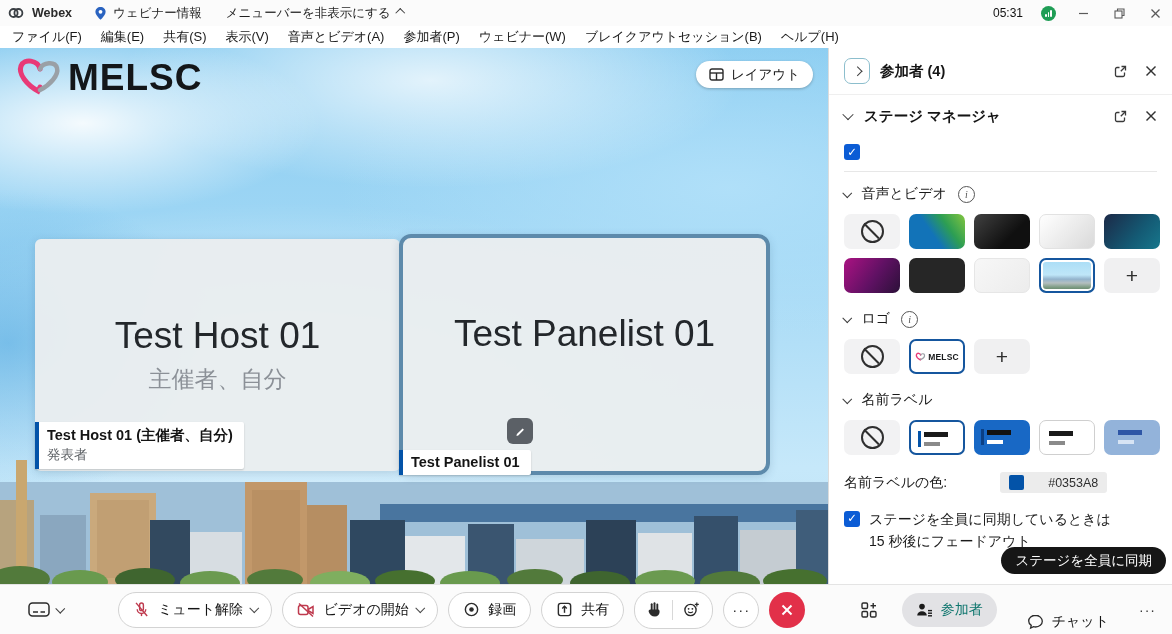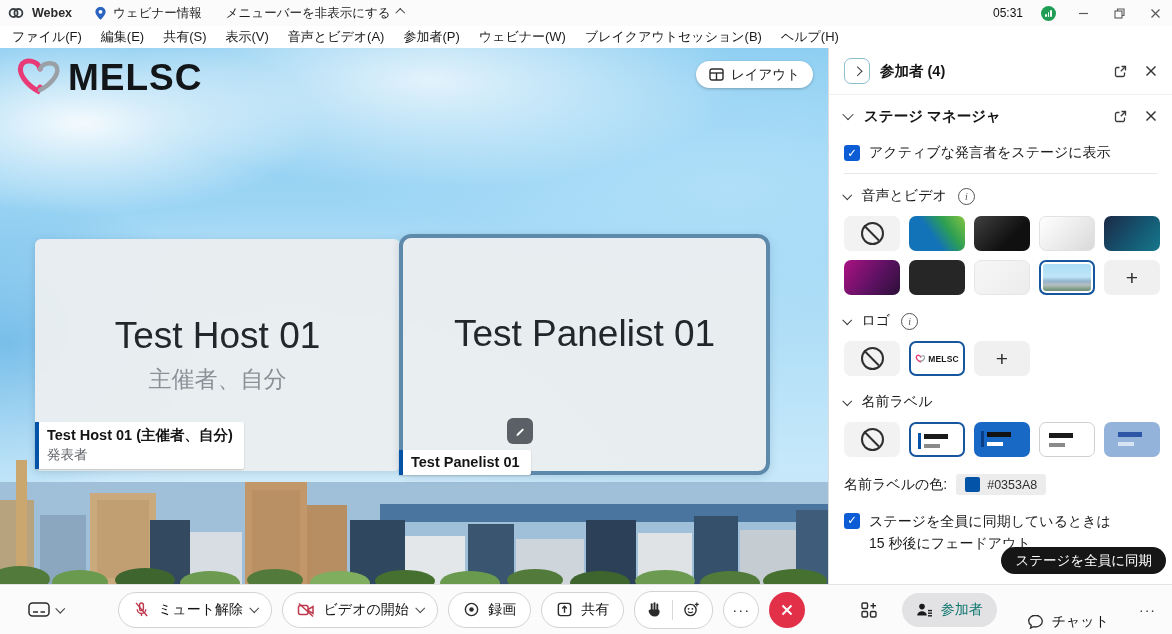--- a/index.html
+++ b/index.html
@@ -117,22 +117,22 @@
   .lt-bars .acc{position:absolute;left:7px;top:9px;width:3px;height:16px;}
   .lt-bars .b1{position:absolute;left:13px;top:10px;width:24px;height:5px;}
   .lt-bars .b2{position:absolute;left:13px;top:20px;width:16px;height:4px;}
   .lt1{background:#fff;border:1px solid #cfcfcf;}
   .lt1 .acc{background:#0353A8;}.lt1 .b1{background:#1a1a1a;}.lt1 .b2{background:#8a8a8a;}
   .lt2{background:#1868c5;}
   .lt2 .acc{background:#0a3f85;}.lt2 .b1{background:#121212;}.lt2 .b2{background:#ffffff;}
   .lt3{background:#fff;border:1px solid #cfcfcf;}.lt3 .b1{left:9px;background:#1a1a1a;}.lt3 .b2{left:9px;background:#8a8a8a;}
   .lt4{background:#93b3da;}.lt4 .b1{left:14px;background:#2e56a6;}.lt4 .b2{left:14px;background:#d7e4f4;}
   .color-row{display:flex;align-items:center;gap:9px;padding:13px 15px 6px;font-size:14px;}
-  .color-chip{display:flex;align-items:center;gap:7px;background:#ececec;border-radius:3px;
-      padding:3px 9px;cursor:pointer;}
+  .color-chip{display:flex;align-items:center;gap:24px;background:#ececec;border-radius:3px;
+      padding:3px 9px;cursor:pointer;margin-left:44px;}
   .swatch{width:15px;height:15px;border-radius:2px;background:#0353A8;}
   .chip-val{font-size:12.5px;color:#2f2f2f;}
   .sync-row{display:flex;gap:9px;padding:10px 15px 0;font-size:14px;line-height:1.55;}
   .sync-row .chk{margin-top:2px;}
   .sync-btn{position:absolute;right:6px;bottom:11px;height:27px;border:none;border-radius:15px;
       background:#161616;color:#fff;font-size:13.5px;padding:0 14px;cursor:pointer;
       font-family:"Liberation Sans","DejaVu Sans",sans-serif;}
 
   
   .controlbar{position:absolute;left:0;right:0;bottom:0;height:49px;background:#fbfbfb;
@@ -352,21 +352,20 @@
             <svg width="12" height="12" viewBox="0 0 12 12">
                 <line x1="1.5" y1="1.5" x2="10.5" y2="10.5" stroke="#333" stroke-width="1.4"></line>
                 <line x1="10.5" y1="1.5" x2="1.5" y2="10.5" stroke="#333" stroke-width="1.4"></line>
               </svg>
           </button>
         </span>
       </div>
 
       <div class="chk-row">
         <span class="chk">✓</span>
-        <span>アクティブな発言者をステージに表示</span>
       </div>
       <div class="divider"></div>
 
       <div class="sec-head">
         <span class="chev down small"></span>
         <span>音声とビデオ</span>
         <span class="info-ic"></span>
       </div>
       <div class="thumb-grid">
         <span class="thumb t-none">

